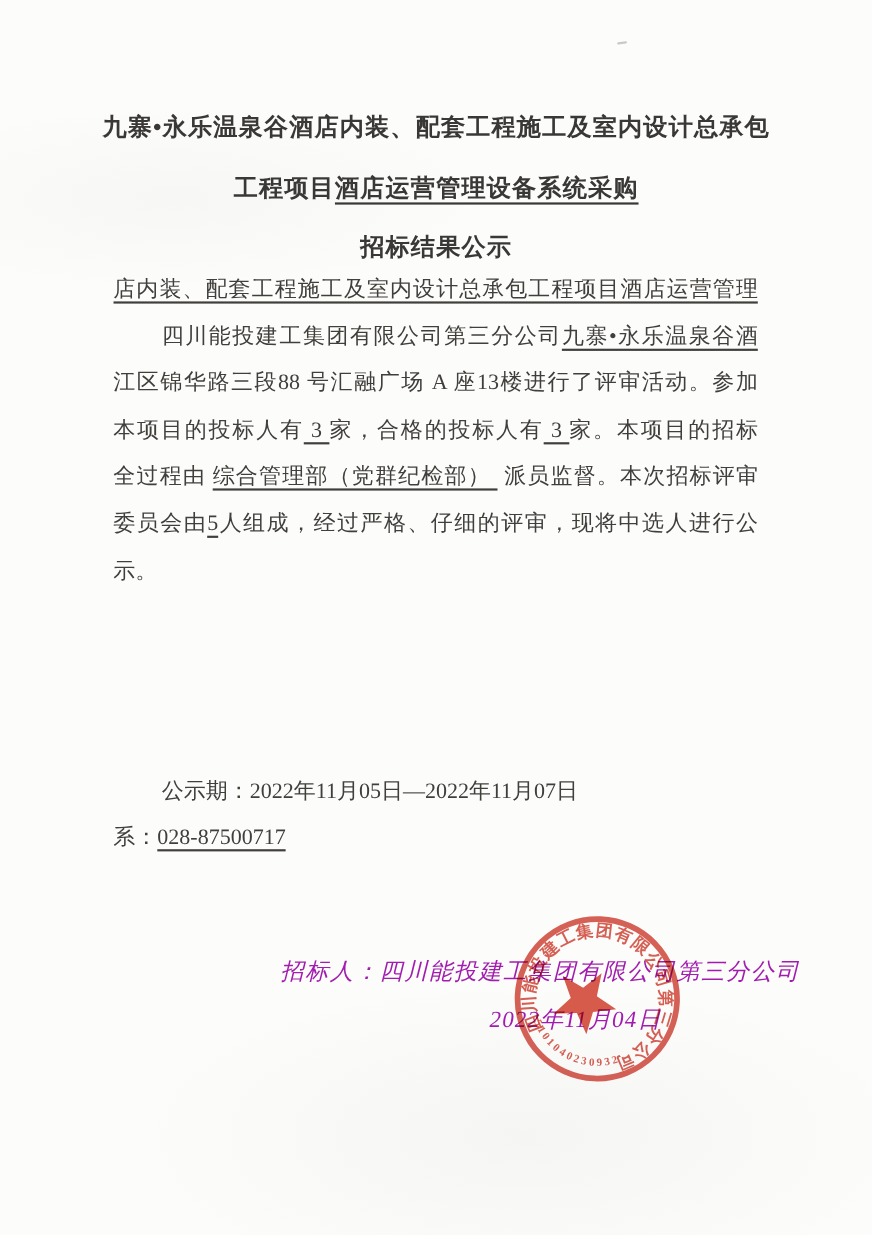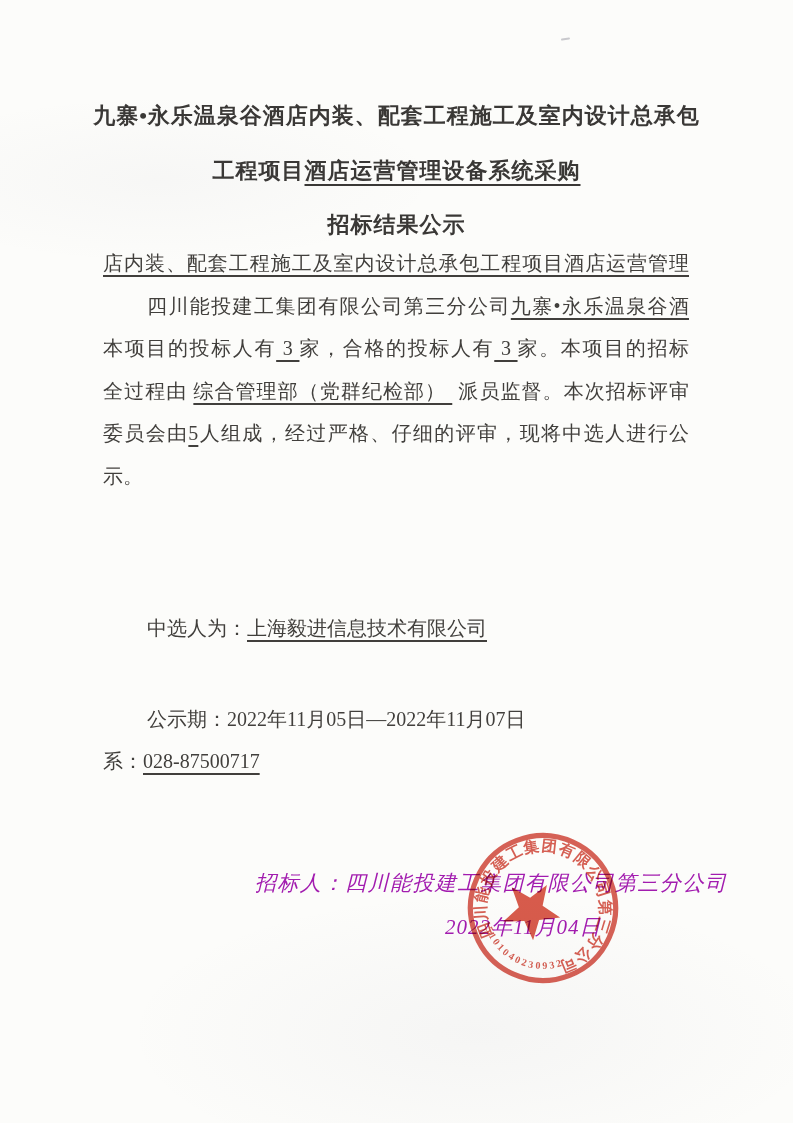--- a/index.html
+++ b/index.html
@@ -72,38 +72,36 @@
   <div class="title t3">招标结果公示</div>
 
   <div class="bodyblock p1">
     <div class="bline">
       <span class="u">店内装、配套工程施工及室内设计总承包工程项目酒店运营管理</span>
     </div>
     <div class="bline indent">
       <span>四川能投建工集团有限公司第三分公司</span><span class="u">九寨•永乐温泉谷酒</span>
     </div>
     <div class="bline">
+      <span>江区锦华路三段88 号汇融广场 A 座13楼进行了评审活动。参加</span>
+    </div>
+    <div class="bline">
       <span>本项目的投标人有</span><span class="u">&nbsp;3&nbsp;</span><span>家，合格的投标人有</span><span class="u">&nbsp;3&nbsp;</span><span>家。本项目的招标</span>
     </div>
     <div class="bline">
       <span>全过程由 </span><span class="u">综合管理部（党群纪检部）&nbsp;</span><span> 派员监督。本次招标评审</span>
     </div>
     <div class="bline">
       <span>委员会由</span><span class="u">5</span><span>人组成，经过严格、仔细的评审，现将中选人进行公</span>
     </div>
     <div class="bline noj">
       <span>示。</span>
     </div>
   </div>
 
-  <div class="bodyblock winner">
-    <div class="bline noj indent">
-      <span>中选人为：</span><span class="u">上海毅进信息技术有限公司</span>
-    </div>
-  </div>
 
   <div class="bodyblock period">
     <div class="bline noj indent">
       <span>公示期：2022年11月05日—2022年11月07日</span>
     </div>
   </div>
 
   <div class="bodyblock inquiry">
     <div class="bline noj">
       <span>系：</span><span class="u">028-87500717</span>

